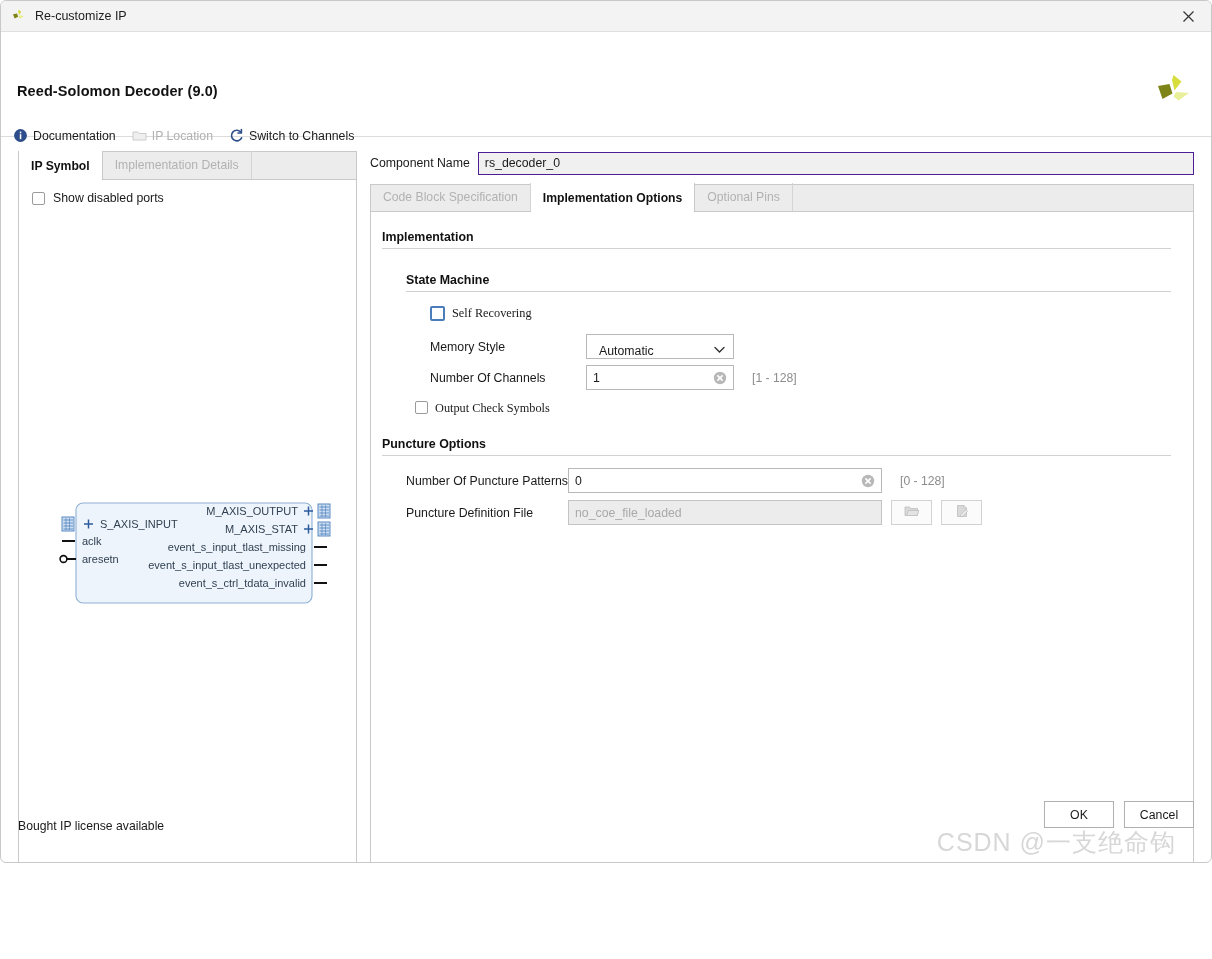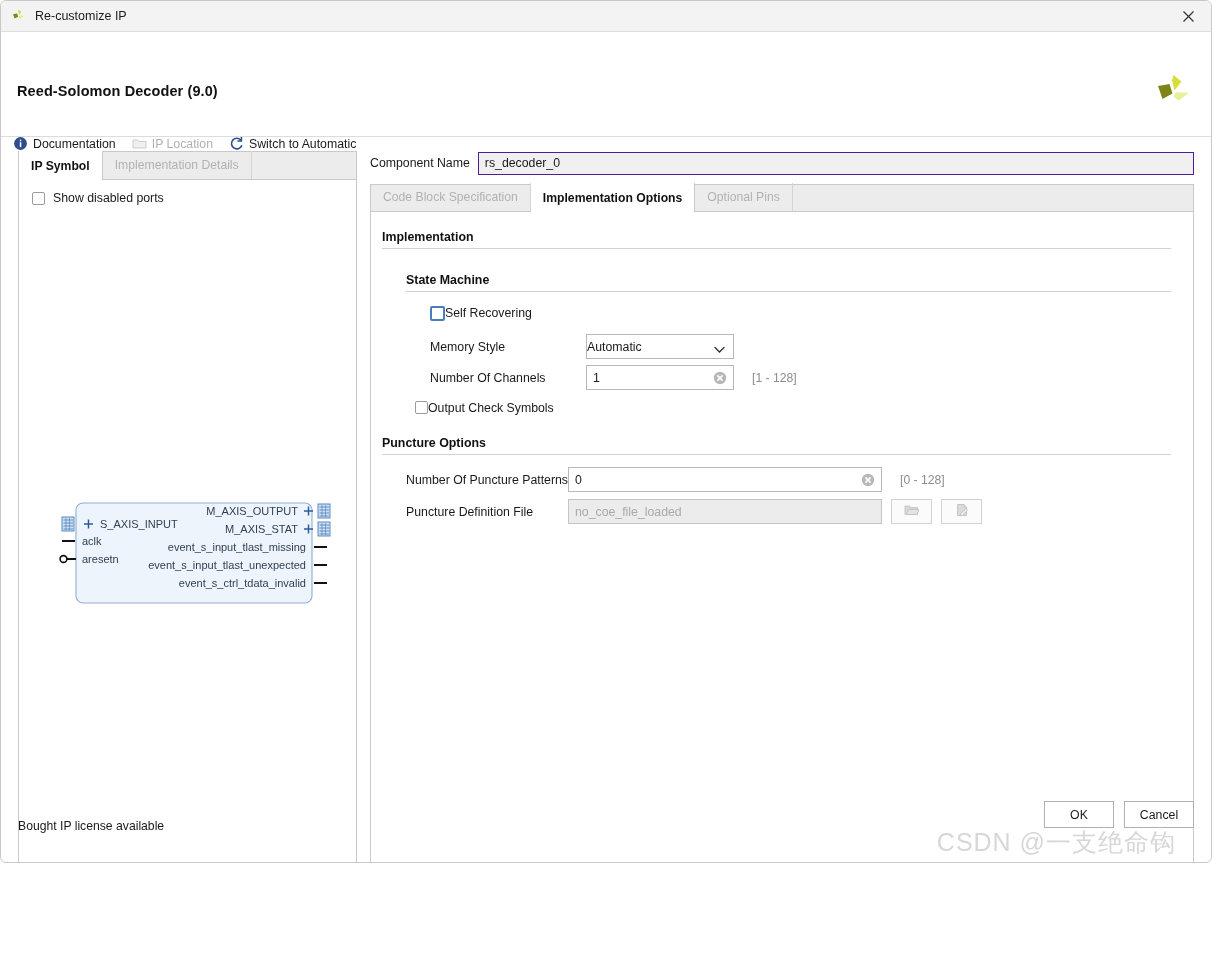--- a/index.html
+++ b/index.html
@@ -50,21 +50,21 @@
     position: relative;
     height: 105px; min-height: 105px;
   }
   .ip-title {
     position: absolute; left: 16px; top: 51px;
     font-size: 14.5px; font-weight: bold; color: #111;
     letter-spacing: 0.1px;
   }
   .amd-logo { position: absolute; right: 18px; top: 41px; width: 40px; height: 36px; }
   .toolbar {
-    position: absolute; left: 12px; top: 104px;
+    position: absolute; left: 12px; top: 96px;
     display: flex; align-items: center; gap: 16px;
   }
   .tb-item { display: flex; align-items: center; gap: 5px; cursor: pointer; font-size: 12.3px; }
   .tb-item.disabled { color: #b4b4b4; cursor: default; }
   .tb-label { color: #1a1a1a; }
   .tb-item.disabled .tb-label { color: #b0b0b0; }
   .tb-ico { width: 15px; height: 15px; display: block; flex: 0 0 auto; }
 
   
   .body {
@@ -172,38 +172,38 @@
   .field-row {
     display: flex; align-items: center;
     margin-top: 10px;
   }
   .field-label { font-size: 12.3px; color: #1a1a1a; }
   .fl-w { width: 156px; flex: 0 0 auto; }
 
   .combo {
     width: 148px; height: 25px;
     border: 1px solid #b8b8b8; background: #ffffff;
-    display: flex; align-items: center;
-    padding: 0 0; font-size: 12.3px; color: #1a1a1a;
+    display: flex; align-items: flex-end;
+    padding: 0 12px; font-size: 12.3px; color: #1a1a1a;
     cursor: pointer; position: relative;
   }
   .combo .caret { position: absolute; right: 8px; top: 8px; }
 
   .txtfield {
     height: 25px; border: 1px solid #b8b8b8; background: #ffffff;
     display: flex; align-items: center;
     padding: 0 6px; font-size: 12.3px; color: #1a1a1a;
     position: relative;
   }
   .txtfield.w148 { width: 148px; }
   .txtfield.wide { width: 314px; }
   .clear-ico { position: absolute; right: 6px; top: 5px; cursor: pointer; }
   .range-hint { font-size: 12.2px; color: #8c8c8c; margin-left: 18px; }
 
-  .cb-row { display: flex; align-items: flex-start; gap: 0; margin-top: 12px; cursor: pointer; }
+  .cb-row { display: flex; align-items: flex-start; gap: 7px; margin-top: 12px; cursor: pointer; font-family: Liberation Serif, serif; }
   .cb-label { font-size: 12.3px; color: #1a1a1a; }
 
   .file-field {
     height: 25px; border: 1px solid #c4c4c4; background: #ececec;
     display: flex; align-items: center; padding: 0 6px;
     font-size: 12.3px; color: #a9a9a9;
   }
   .icon-btn {
     width: 41px; height: 25px; border: 1px solid #d2d2d2;
     background: #fbfbfb; display: flex; align-items: center;
@@ -286,21 +286,21 @@
         <span class="tb-label">IP Location</span>
       </div>
 
       <div class="tb-item">
         <span class="tb-ico">
           <svg width="15" height="15" viewBox="0 0 15 15">
             <path d="M12 4.3 A5.3 5.3 0 1 0 12.6 9.8" stroke="#2d4e8a" stroke-width="1.6" fill="none" stroke-linecap="round"></path>
             <path d="M12.4 1.6 L12.4 5.0 L9.0 5.0" stroke="#2d4e8a" stroke-width="1.6" fill="none" stroke-linecap="round" stroke-linejoin="round"></path>
           </svg>
         </span>
-        <span class="tb-label">Switch to Automatic</span>
+        <span class="tb-label">Switch to Channels</span>
       </div>
     </div>
   </div>
 
   <div class="body">
 
     <div class="left-panel">
       <div class="tabstrip">
         <div class="tab active">
           <span>IP Symbol</span>

